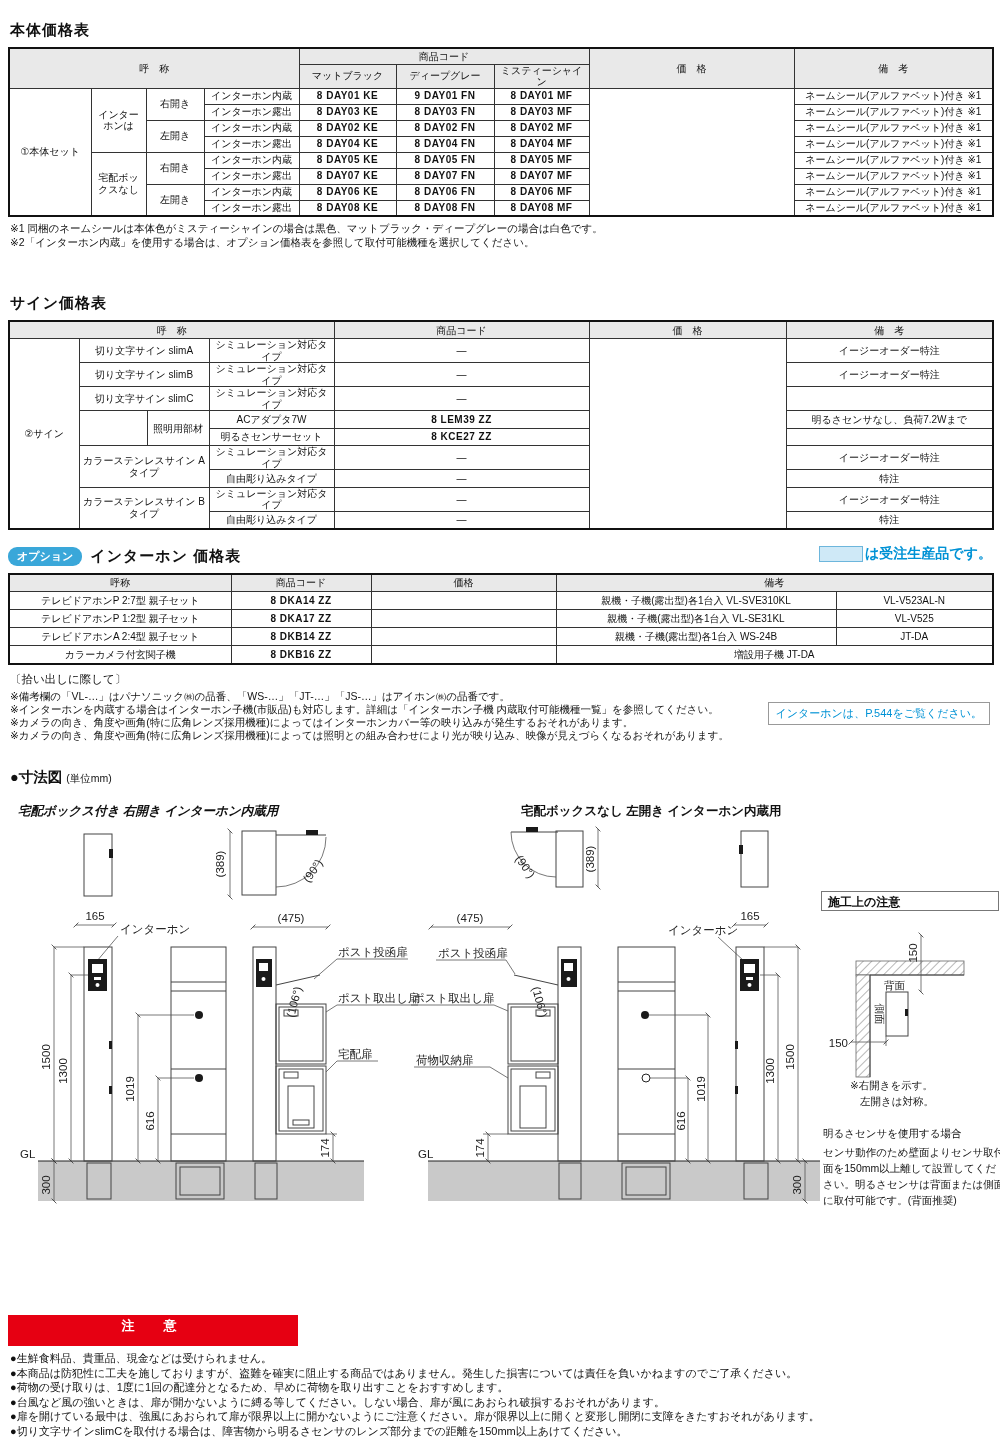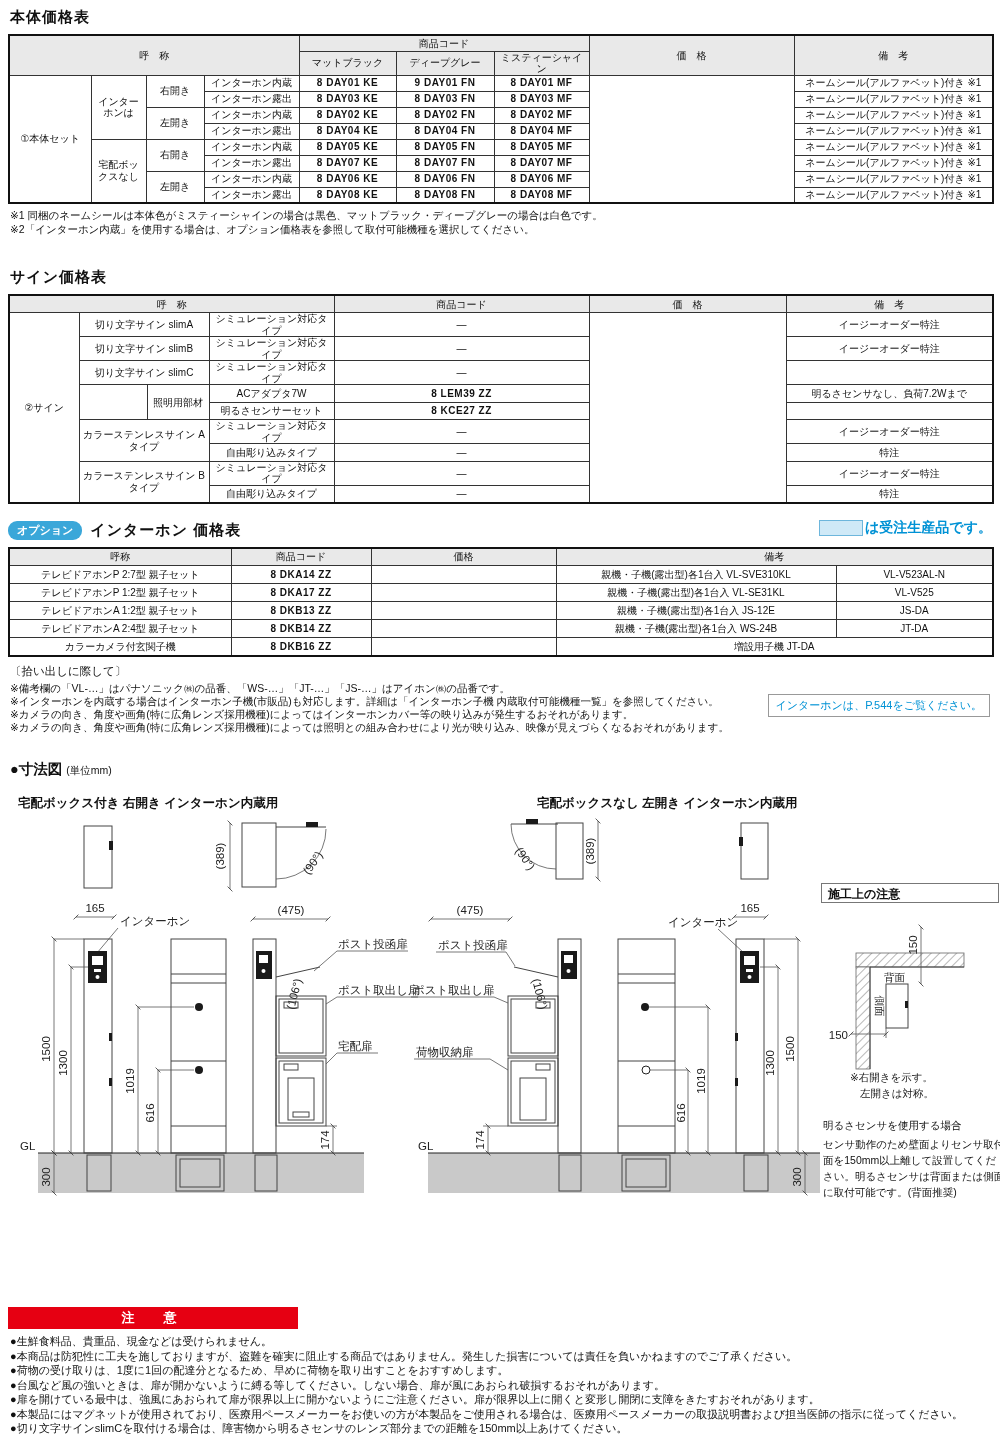--- a/index.html
+++ b/index.html
@@ -1,20 +1,20 @@
 <!DOCTYPE html>
 <html style="--caution-red: #e60012; --request-yellow: #ffe100; --option-blue: #3aa7d9; --legend-blue: #0092d5; --legend-fill: #cfe9f7; --table-header-gray: #e9e9e9; --ground-gray: #c9c9c9;"><head>
 <meta charset="utf-8">
 <style>
   * { margin:0; padding:0; box-sizing:border-box; }
   html,body { background:#fff; }
   body { width:1000px; font-family:"Liberation Sans","DejaVu Sans",sans-serif; color:#111; }
   .page { width:1000px; min-height:1446px; padding:8px; position:relative; }
 
-  h2.sec-title { font-size:15px; font-weight:bold; letter-spacing:1px; margin:0 0 7px 2px; }
+  h2.sec-title { font-size:15px; font-weight:bold; letter-spacing:1px; margin:13px 0 7px 2px; }
 
   table.t { border-collapse:collapse; table-layout:fixed; width:984px; border:2px solid #111; }
   table.t th, table.t td { border:1px solid #333; font-size:10px; padding:0 2px; text-align:center; overflow:hidden; line-height:1.15; }
   table.t th { background:var(--table-header-gray,#e9e9e9); font-weight:normal; }
   .code { font-weight:bold; font-size:11.5px; letter-spacing:0.5px; white-space:nowrap; }
   .rem  { font-size:9.5px; }
   .maintbl tr { height:16px; }
   .signtbl tr { height:17.5px; }
   .opttbl tr  { height:18px; }
 
@@ -48,21 +48,21 @@
   .sensor-note .snt { margin-bottom:2px; }
 
   svg text { font-family:"Liberation Sans","DejaVu Sans",sans-serif; fill:#222; }
   .dimt { font-size:11.5px; }
   .lbl  { font-size:11.5px; }
   .small{ font-size:10.5px; }
   .ln   { stroke:#444; fill:none; stroke-width:1; }
   .dimln{ stroke:#555; fill:none; stroke-width:0.8; }
   .blk  { fill:#1a1a1a; stroke:none; }
 
-  .banner { width:290px; height:22px; text-align:center; font-weight:bold; font-size:13px; line-height:22px; }
+  .banner { width:290px; height:31px; text-align:center; font-weight:bold; font-size:13px; line-height:22px; }
   .banner-caution { background:var(--caution-red,#e60012); color:#fff; letter-spacing:8px; margin-top:12px; }
   .caution-list { list-style:none; margin:5px 0 0 2px; font-size:11px; line-height:1.32; }
 </style>
 </head>
 <body>
 
 <div class="page">
 
   <h2 class="sec-title">本体価格表</h2>
 
@@ -274,27 +274,20 @@
       <td>VL-V523AL-N</td>
     </tr>
     <tr>
       <td>テレビドアホンP 1:2型 親子セット</td>
       <td class="code">8 DKA17 ZZ</td>
       <td></td>
       <td>親機・子機(露出型)各1台入 VL-SE31KL</td>
       <td>VL-V525</td>
     </tr>
     <tr>
-      <td>テレビドアホンA 1:2型 親子セット</td>
-      <td class="code">8 DKB13 ZZ</td>
-      <td></td>
-      <td>親機・子機(露出型)各1台入 JS-12E</td>
-      <td>JS-DA</td>
-    </tr>
-    <tr>
       <td>テレビドアホンA 2:4型 親子セット</td>
       <td class="code">8 DKB14 ZZ</td>
       <td></td>
       <td>親機・子機(露出型)各1台入 WS-24B</td>
       <td>JT-DA</td>
     </tr>
     <tr>
       <td>カラーカメラ付玄関子機</td>
       <td class="code">8 DKB16 ZZ</td>
       <td></td>
@@ -523,33 +516,32 @@
 
         <line x1="843" y1="253" x2="878" y2="253" class="dimln" marker-start="url(#tk)" marker-end="url(#tk)"></line>
         <line x1="878" y1="247" x2="878" y2="257" class="dimln"></line>
         <text class="dimt" text-anchor="end" x="840" y="258">150</text>
 
         <text class="small" x="842" y="300">※右開きを示す。</text>
         <text class="small" x="852" y="316">左開きは対称。</text>
       </g>
     </svg>
 
-    <div class="dgm-title" style="left:10px; top:14px;">宅配ボックス付き 右開き インターホン内蔵用</div>
-    <div class="dgm-title" style="left:513px; top:14px;margin-left:16px;">宅配ボックスなし 左開き インターホン内蔵用</div>
+    <div class="dgm-title" style="left:10px; top:14px;font-style:italic;">宅配ボックス付き 右開き インターホン内蔵用</div>
+    <div class="dgm-title" style="left:513px; top:14px;">宅配ボックスなし 左開き インターホン内蔵用</div>
     <div class="install-title">施工上の注意</div>
     <div class="sensor-note">
       <div class="snt">明るさセンサを使用する場合</div>
       <div>センサ動作のため壁面よりセンサ取付面を150mm以上離して設置してください。明るさセンサは背面または側面に取付可能です。(背面推奨)</div>
     </div>
   </div>
 
   <div class="banner banner-caution">注　意</div>
   <ul class="caution-list">
     <li>●生鮮食料品、貴重品、現金などは受けられません。</li>
     <li>●本商品は防犯性に工夫を施しておりますが、盗難を確実に阻止する商品ではありません。発生した損害については責任を負いかねますのでご了承ください。</li>
     <li>●荷物の受け取りは、1度に1回の配達分となるため、早めに荷物を取り出すことをおすすめします。</li>
     <li>●台風など風の強いときは、扉が開かないように縛る等してください。しない場合、扉が風にあおられ破損するおそれがあります。</li>
     <li>●扉を開けている最中は、強風にあおられて扉が限界以上に開かないようにご注意ください。扉が限界以上に開くと変形し開閉に支障をきたすおそれがあります。</li>
-    <li>●本製品にはマグネットが使用されており、医療用ペースメーカーをお使いの方が本製品をご使用される場合は、医療用ペースメーカーの取扱説明書および担当医師の指示に従ってください。</li>
     <li>●切り文字サインslimCを取付ける場合は、障害物から明るさセンサのレンズ部分までの距離を150mm以上あけてください。</li>
   </ul>
 
 </div>
 
 </body></html>

